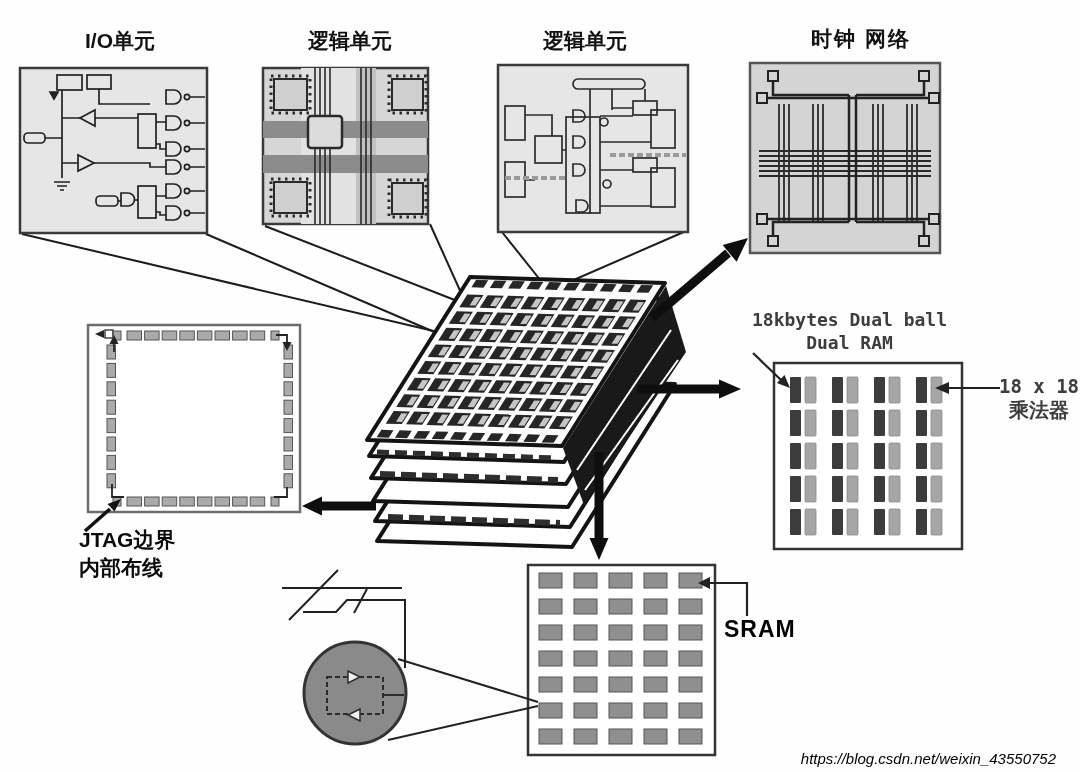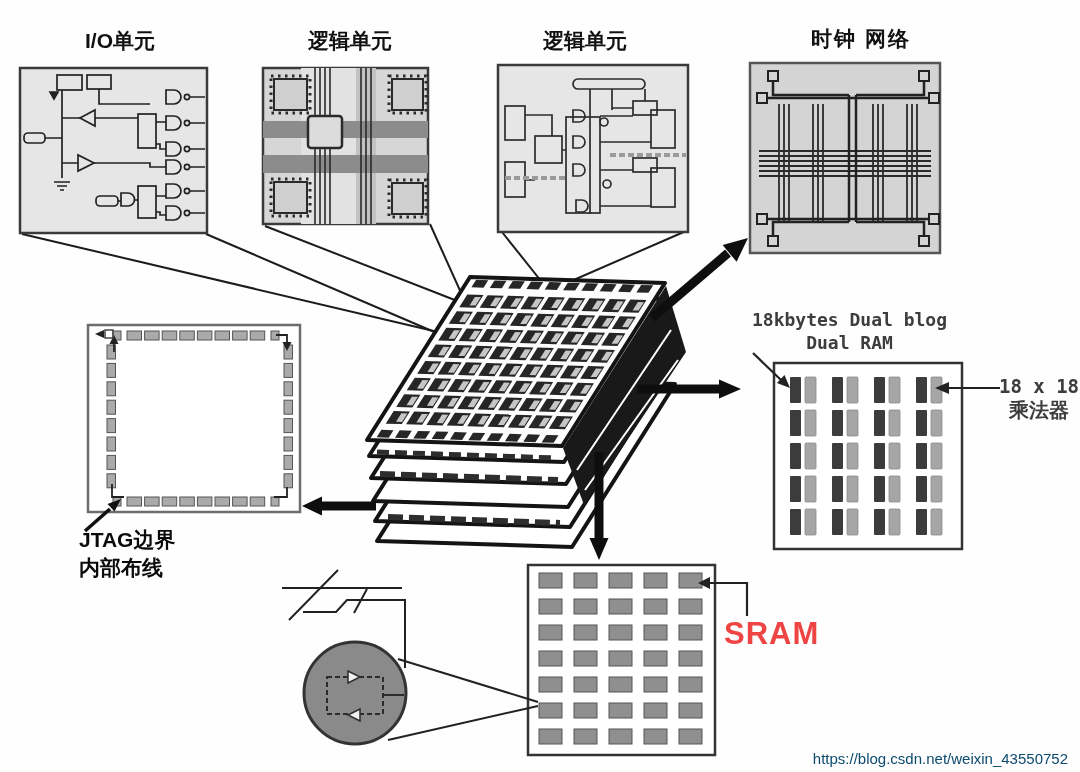--- a/index.html
+++ b/index.html
@@ -9,23 +9,23 @@
   .lbl{position:absolute;font-weight:bold;color:#111;}
   #lbl-io{left:58px;top:27px;width:124px;text-align:center;font-size:21px;}
   #lbl-routing{left:288px;top:27px;width:124px;text-align:center;font-size:21px;}
   #lbl-logic{left:523px;top:27px;width:124px;text-align:center;font-size:21px;}
   #lbl-clock{left:786px;top:25px;width:150px;text-align:center;font-size:21px;letter-spacing:2px;}
   #lbl-blockram{left:742px;top:308px;width:215px;text-align:center;
     font-family:"DejaVu Sans Mono",monospace;font-size:18px;line-height:23px;color:#3d3d3d;}
   #lbl-mult{left:993px;top:374px;width:92px;text-align:center;color:#3d3d3d;line-height:24px;}
   #lbl-mult .m1{font-family:"DejaVu Sans Mono",monospace;font-size:19px;}
   #lbl-mult .m2{font-size:20px;}
-  #lbl-sram{left:724px;top:616px;font-size:31px;letter-spacing:1px;color:#ef4444;font-weight:600;}
+  #lbl-sram{left:724px;top:616px;font-size:23px;letter-spacing:1px;color:#000000;font-weight:600;}
   #lbl-jtag{left:79px;top:526px;font-size:21px;line-height:28px;color:#0b0b0b;}
-  #watermark{position:absolute;right:12px;bottom:5px;font-size:15px;color:#0c4a6e;font-weight:normal;}
+  #watermark{position:absolute;right:24px;bottom:5px;font-size:15px;color:#000000;font-weight:normal;font-style:italic;}
 </style>
 </head>
 <body>
 
 <div id="stage">
 
 <svg id="art" width="1080" height="772" viewBox="0 0 1080 772">
 
   <g stroke="#1c1c1c" stroke-width="2" fill="none">
     <path d="M22,234 L438,332"></path>
@@ -506,21 +506,21 @@
     <line x1="383" y1="695" x2="404" y2="695" stroke="#2c2c2c" stroke-width="2"></line>
   </g>
 </svg>
 
 <div class="lbl" id="lbl-io">I/O单元</div>
 <div class="lbl" id="lbl-routing">逻辑单元</div>
 <div class="lbl" id="lbl-clock">时钟 网络</div>
 <div class="lbl" id="lbl-logic">逻辑单元</div>
 
 <div class="lbl" id="lbl-blockram">
-  <div>18kbytes Dual blog</div>
+  <div>18kbytes Dual ball</div>
   <div>Dual RAM</div>
 </div>
 
 <div class="lbl" id="lbl-mult">
   <div class="m1">18 x 18</div>
   <div class="m2">乘法器</div>
 </div>
 
 <div class="lbl" id="lbl-sram">SRAM</div>
 

